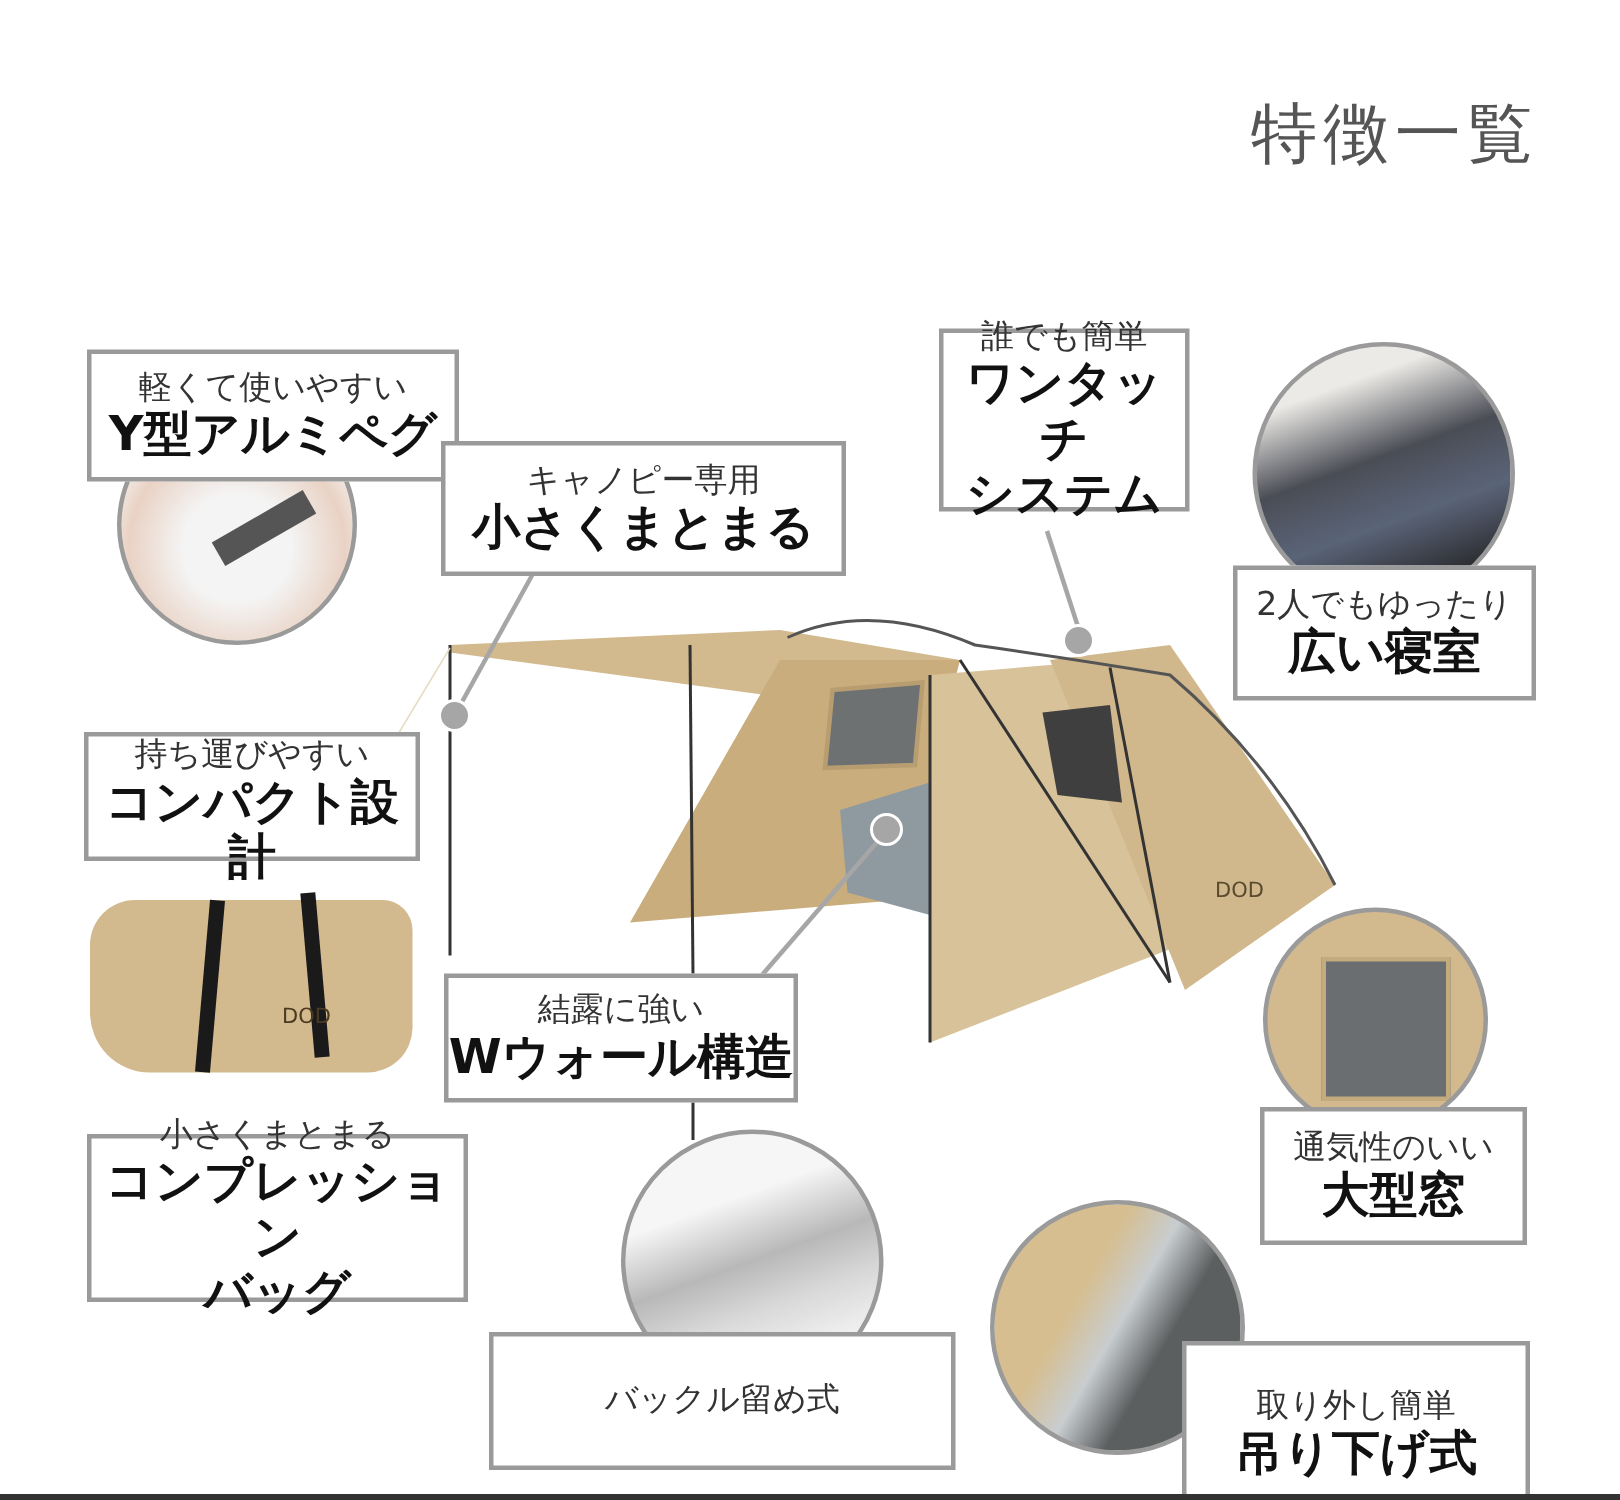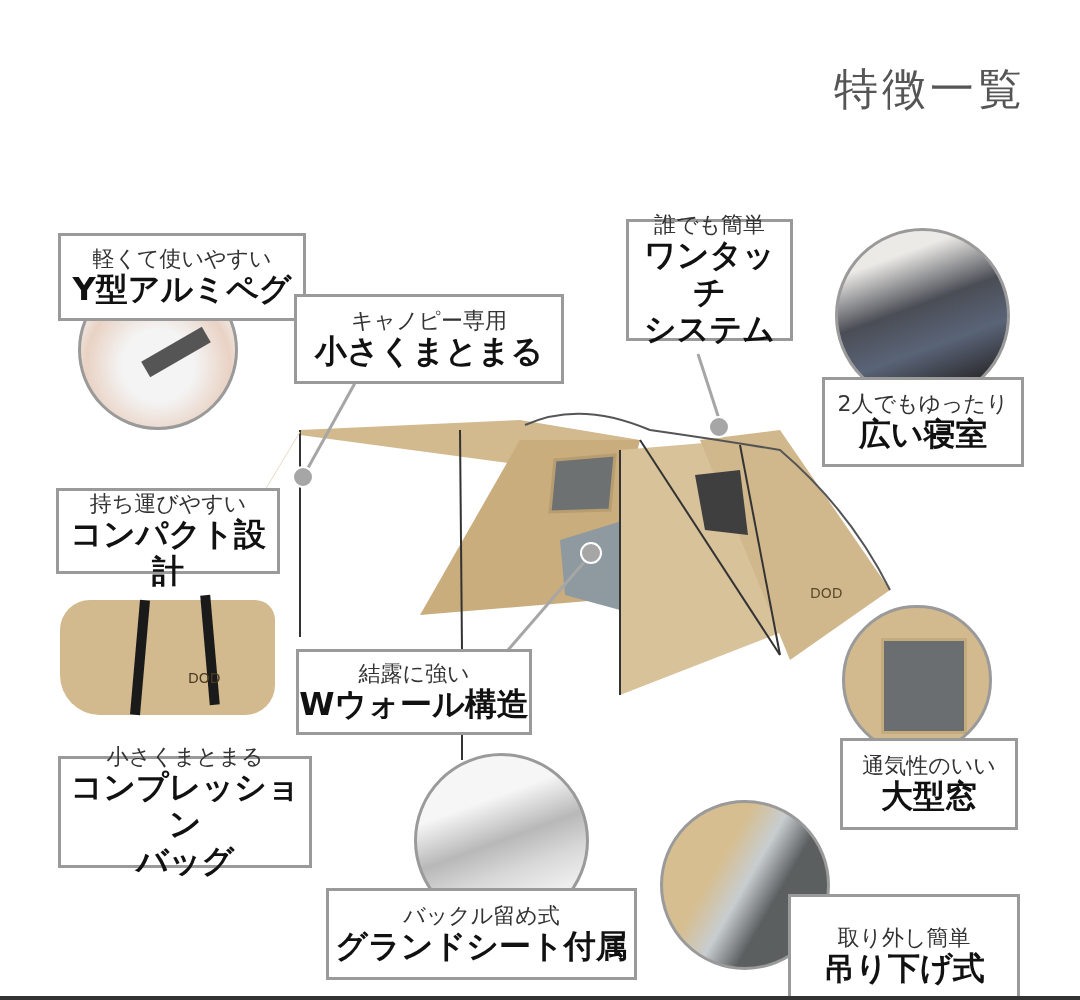--- a/index.html
+++ b/index.html
@@ -123,21 +123,20 @@
 </div>
 
 <div class="label" style="left:58px; top:756px; width:254px; height:112px;">
   <span class="sub">小さくまとまる</span>
   <span class="main">コンプレッション</span>
   <span class="main">バッグ</span>
 </div>
 
 <div class="label" style="left:326px; top:888px; width:311px; height:92px;">
   <span class="sub">バックル留め式</span>
-  <span class="main">グランドシート付属</span>
 </div>
 
 <div class="label" style="left:788px; top:858px; width:232px; height:124px;margin-top:36px;">
   <span class="sub">取り外し簡単</span>
   <span class="main">吊り下げ式</span>
 </div>
 
 <div class="bottom-bar"></div>
 
 </body></html>

